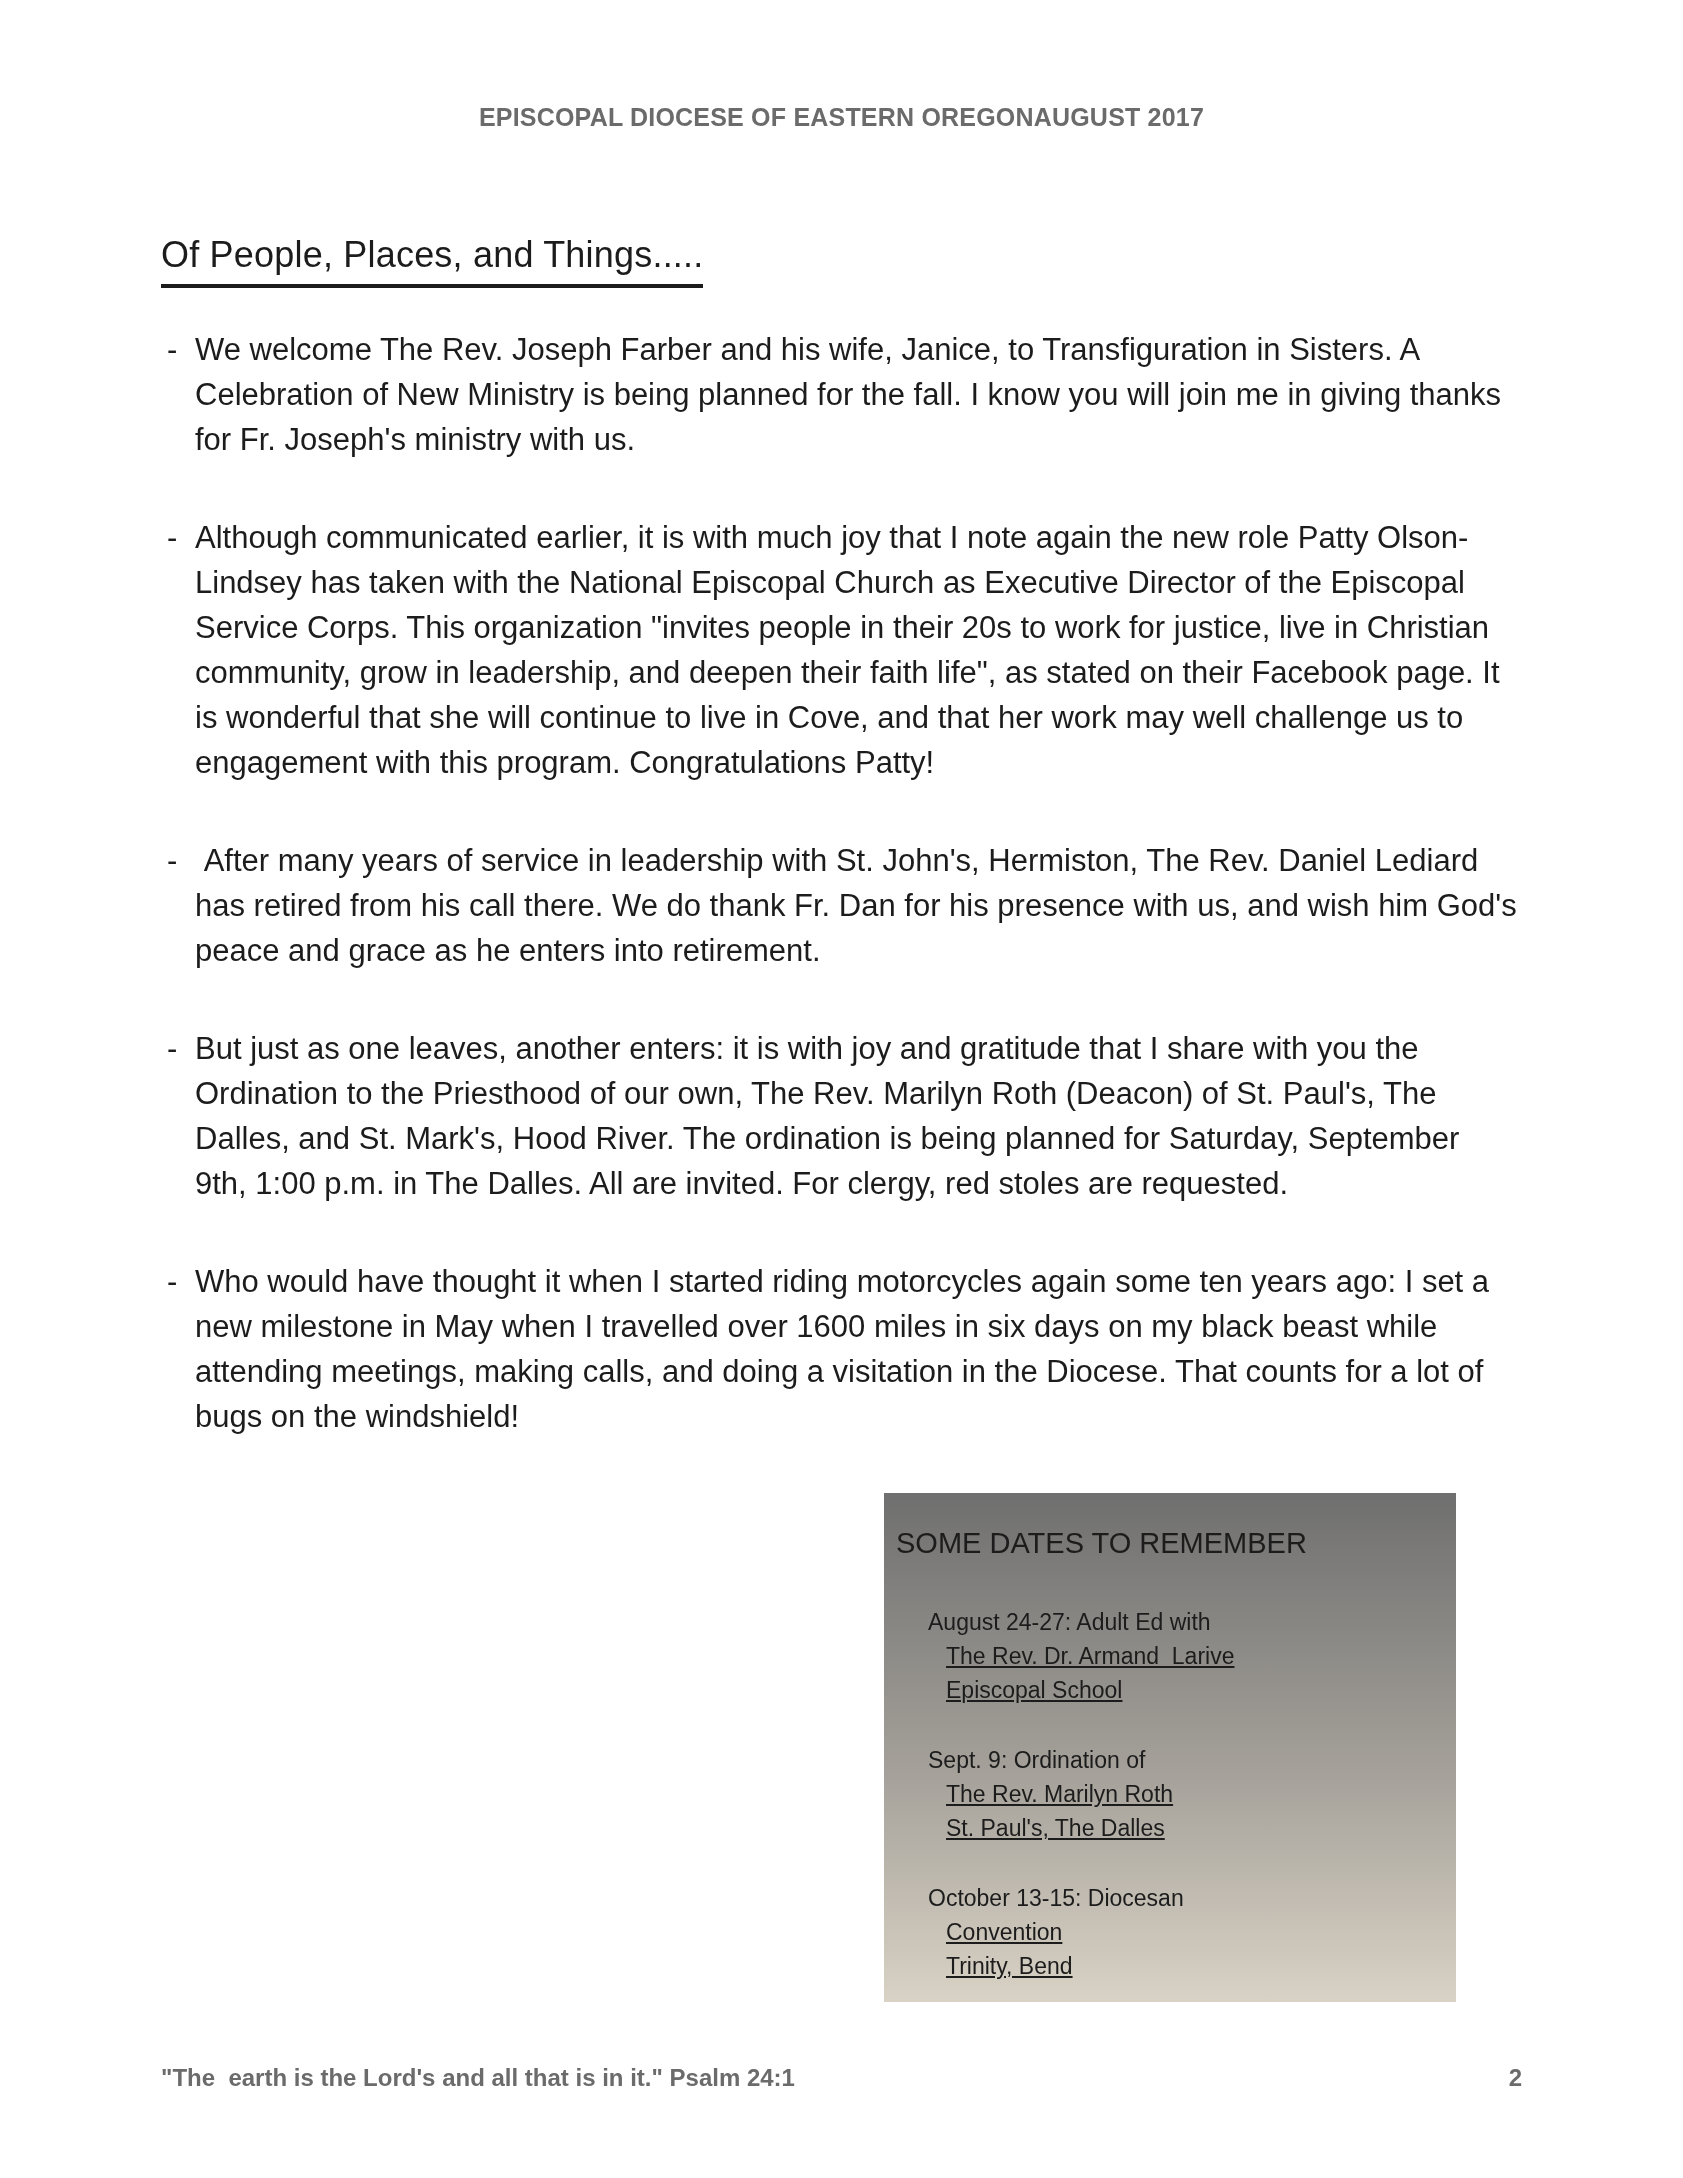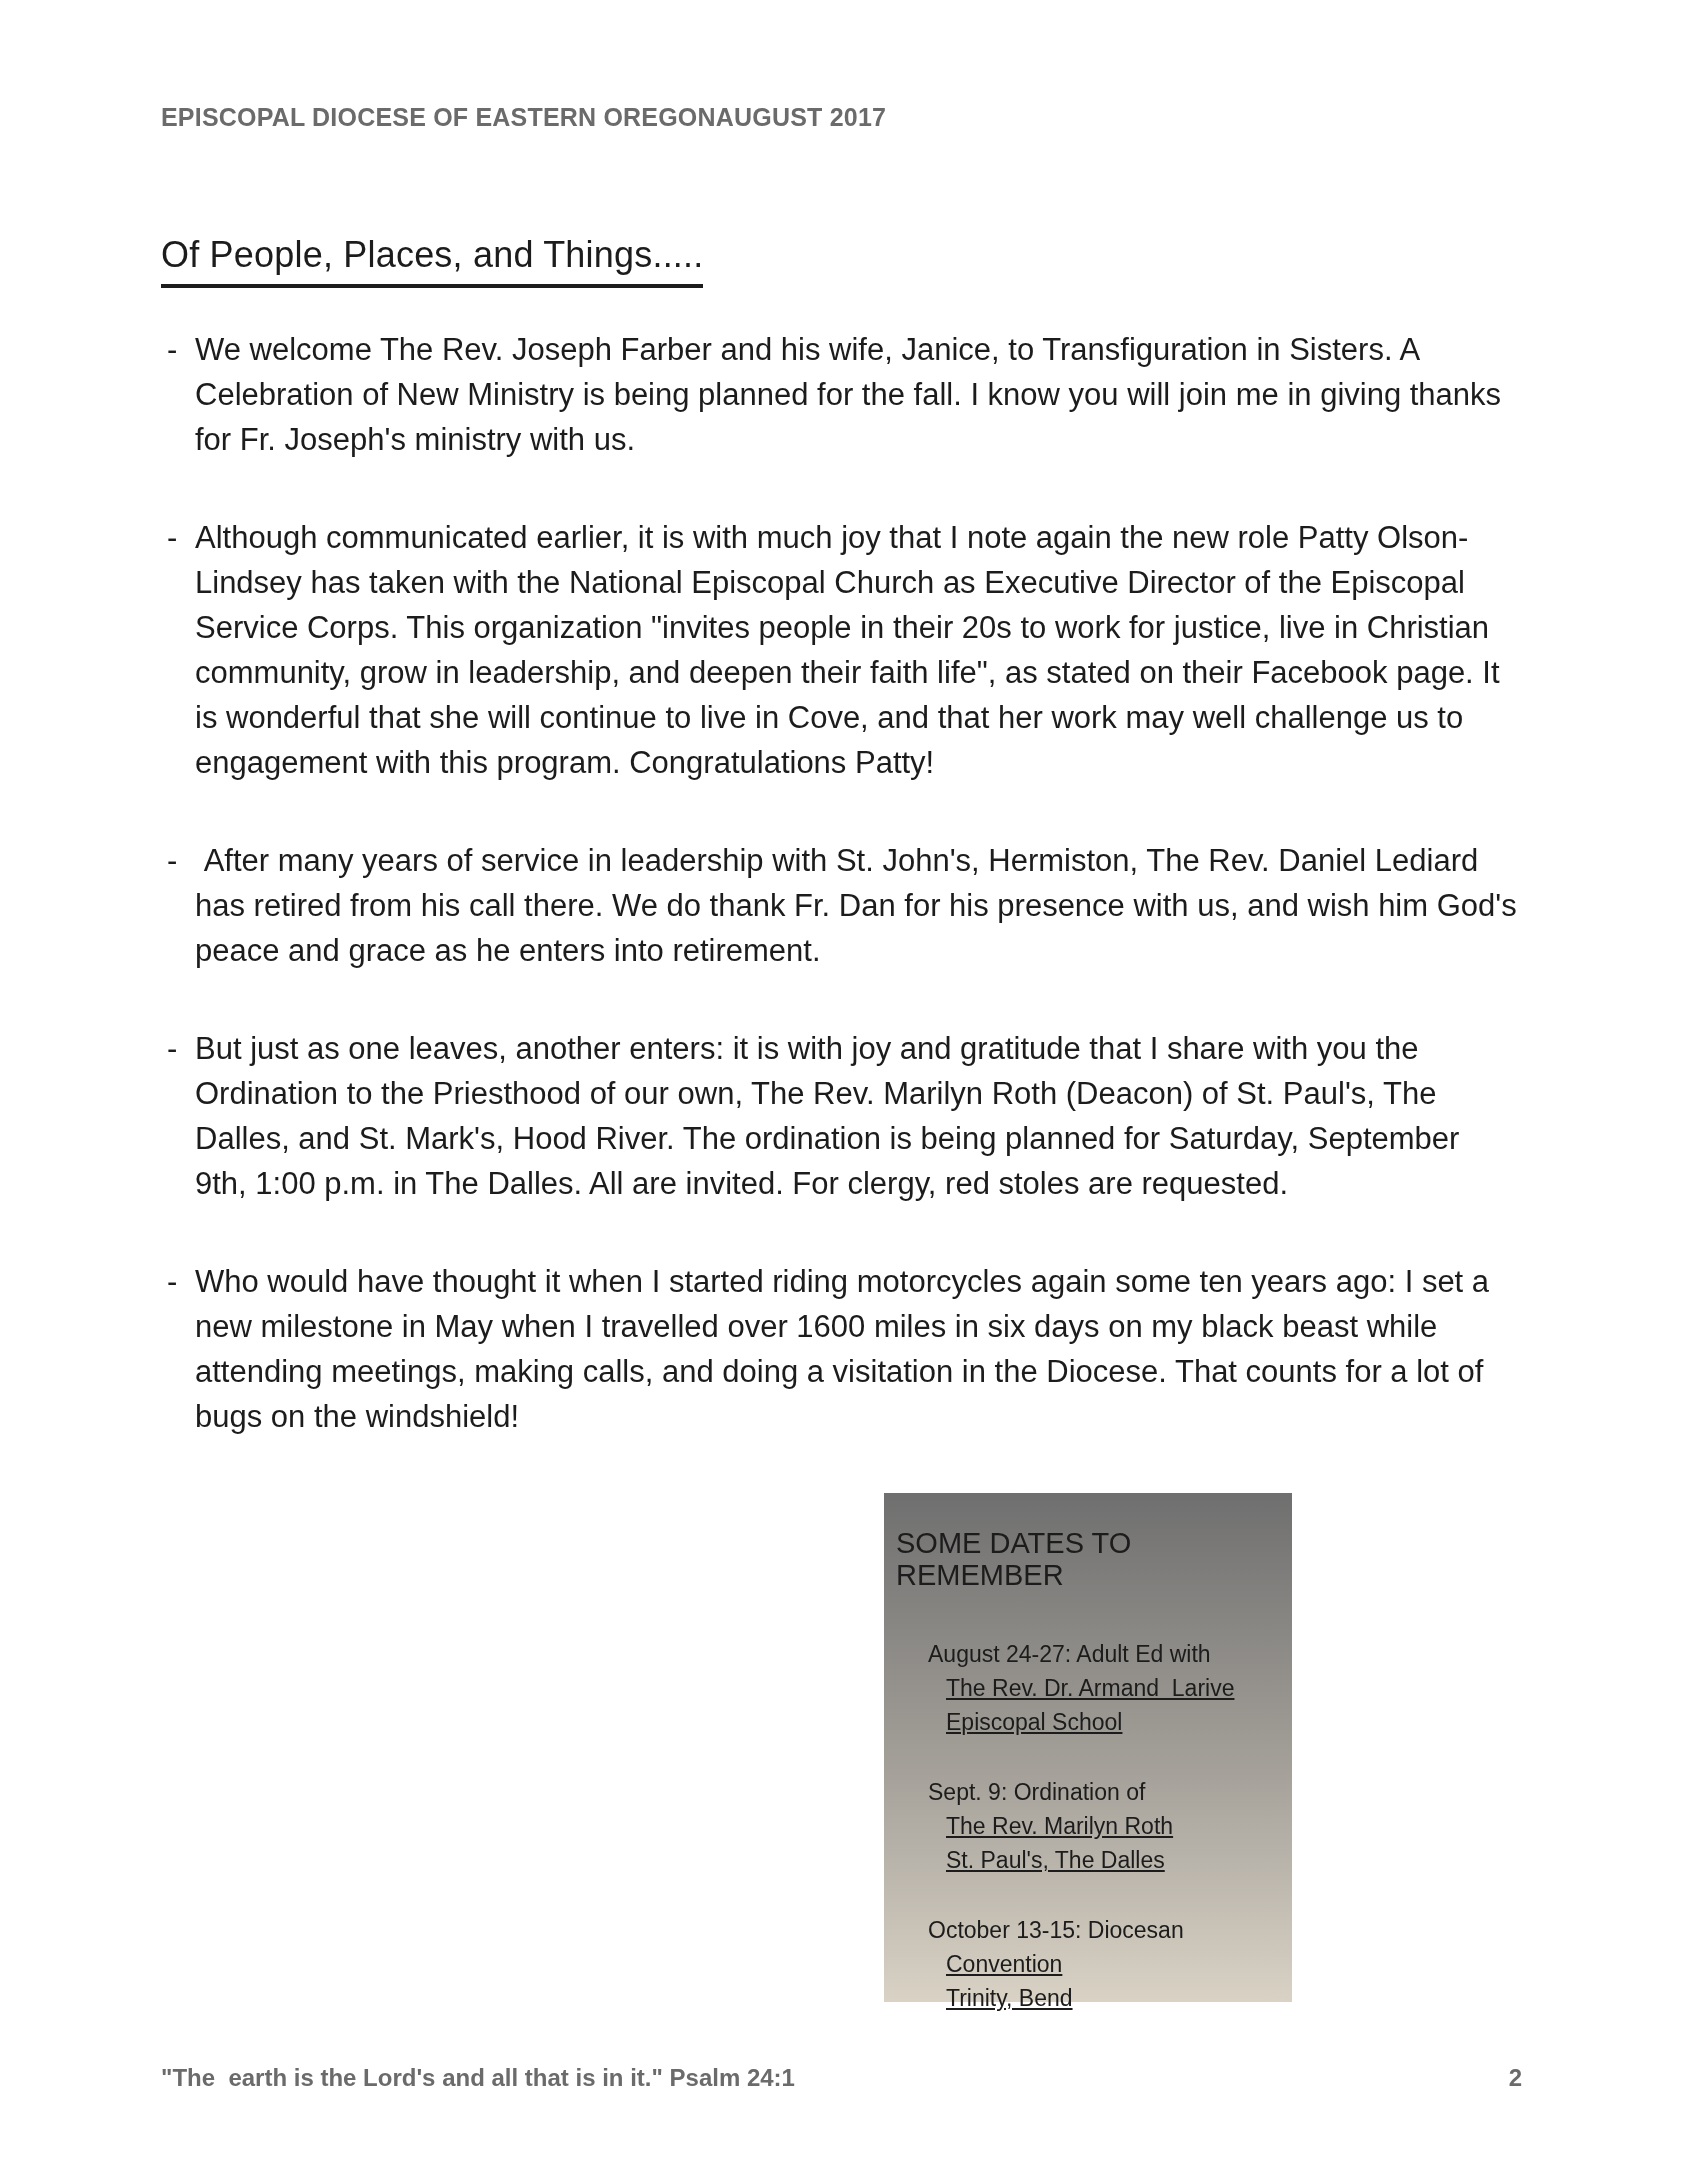--- a/index.html
+++ b/index.html
@@ -5,21 +5,21 @@
   html,body{margin:0;padding:0;background:#ffffff;}
   .page{
     position:relative;
     width:1683px;height:2178px;
     background:#ffffff;
     font-family:"Liberation Sans", sans-serif;
     overflow:hidden;
   }
   .header{
     position:absolute;top:103px;left:161px;right:161px;
-    display:flex;justify-content:flex-start;align-items:baseline;
+    display:flex;justify-content:center;align-items:baseline;
     color:#6b6b6b;font-size:25px;font-weight:bold;letter-spacing:0.2px;
   }
   .doc-title{
     position:absolute;top:234px;left:161px;
     font-size:36px;color:#1c1c1c;
     display:inline-block;
     border-bottom:4px solid #1c1c1c;
     padding-bottom:8px;
     letter-spacing:0.2px;
   }
@@ -34,21 +34,21 @@
   .bullet .marker{
     flex:0 0 34px;
     padding-left:6px;
     box-sizing:border-box;
   }
   .bullet .btext{
     flex:1;
     white-space:pre-wrap;
   }
   .dates-box{
-    position:absolute;left:884px;top:1493px;width:408px;height:509px;
+    position:absolute;left:884px;top:1493px;width:572px;height:509px;
     background:linear-gradient(180deg,#6f6f6f 0%,#a5a19a 55%,#d9d2c5 100%);
     box-sizing:border-box;
     padding:34px 10px 7px 12px;
     color:#1c1c1c;
   }
   .dates-heading{
     font-size:29px;line-height:32px;
     margin:0 0 46px 0;
     white-space:pre-wrap;
   }

